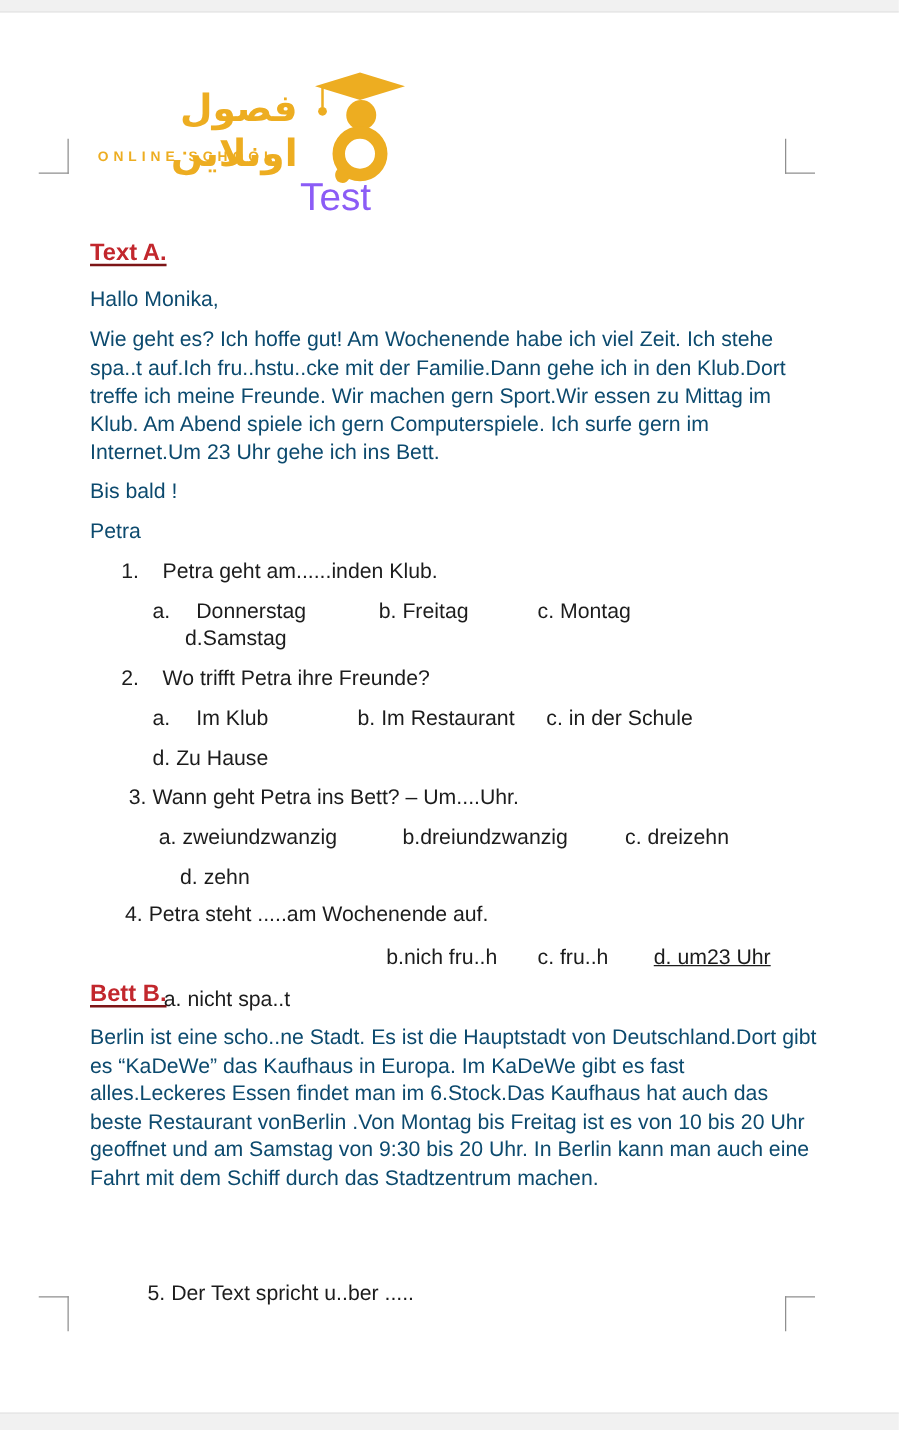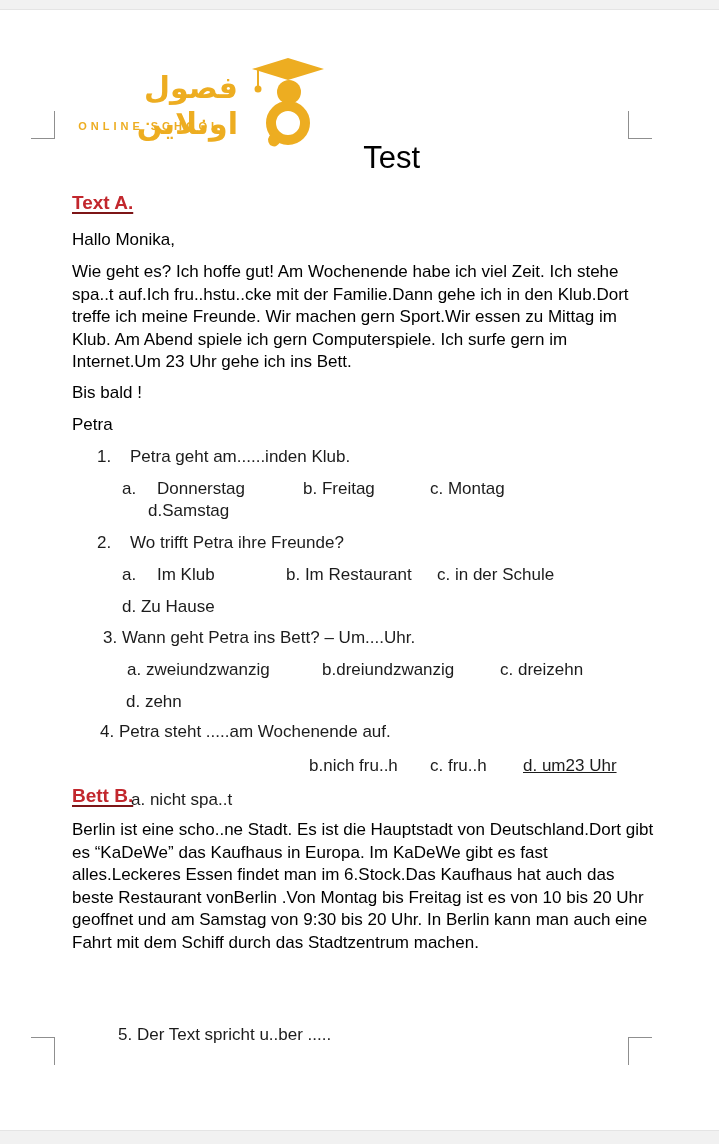--- a/index.html
+++ b/index.html
@@ -25,24 +25,24 @@
     color:#edad21;direction:rtl;line-height:1.2;
   }
   .logo-en{
     position:absolute;left:66px;top:120px;width:168px;text-align:center;
     font-size:11px;font-weight:700;letter-spacing:4px;color:#edad21;
   }
   .logo-icon{position:absolute;left:246px;top:56px;}
 
   .title{
     position:absolute;left:240px;top:140px;width:180px;margin:0;
-    text-align:right;font-size:31px;font-weight:400;color:#000000;
+    text-align:left;font-size:31px;font-weight:400;color:#8b5cf6;
   }
 
-  .block{position:absolute;left:72px;margin:0;font-size:17px;line-height:22.5px;color:#000000;}
+  .block{position:absolute;left:72px;margin:0;font-size:17px;line-height:22.5px;color:#0c4a6e;}
   .para{width:582px;}
   .h-red{
     position:absolute;left:72px;margin:0;font-size:19px;font-weight:700;color:#c2272d;
     text-decoration:underline;text-decoration-color:#7d1517;text-decoration-thickness:2px;text-underline-offset:3px;
   }
   .ta{top:192px;}
   .greeting{top:229px;}
   .para-a{top:261px;}
   .closing{top:382px;}
   .signature{top:414px;}
@@ -60,21 +60,21 @@
   .opt-row{position:absolute;left:0;width:719px;height:23px;font-size:17px;}
   .opt-row span{position:absolute;top:0;white-space:nowrap;}
   .q1r1{top:479px;} .q1r1 span:nth-child(1){left:122px;} .q1r1 span:nth-child(2){left:157px;}
                     .q1r1 span:nth-child(3){left:303px;} .q1r1 span:nth-child(4){left:430px;}
   .q1r2{top:501px;} .q1r2 span{left:148px;}
   .q2r1{top:565px;} .q2r1 span:nth-child(1){left:122px;} .q2r1 span:nth-child(2){left:157px;}
                     .q2r1 span:nth-child(3){left:286px;} .q2r1 span:nth-child(4){left:437px;}
   .q2r2{top:597px;} .q2r2 span{left:122px;}
   .q3r1{top:660px;} .q3r1 span:nth-child(1){left:127px;} .q3r1 span:nth-child(2){left:322px;}
                     .q3r1 span:nth-child(3){left:500px;}
-  .q3r2{top:692px;} .q3r2 span{left:126px;}
+  .q3r2{top:692px;} .q3r2 span{left:144px;}
   .q4r1{top:756px;} .q4r1 span:nth-child(1){left:131px;margin-top:34px;} .q4r1 span:nth-child(2){left:309px;}
                     .q4r1 span:nth-child(3){left:430px;} .q4r1 span:nth-child(4){left:523px;text-decoration:underline;}
 </style>
 </head>
 <body>
 
 <div class="top-bar"></div>
 <div class="bottom-bar"></div>
 
 <div class="mark mark-tl"></div>

